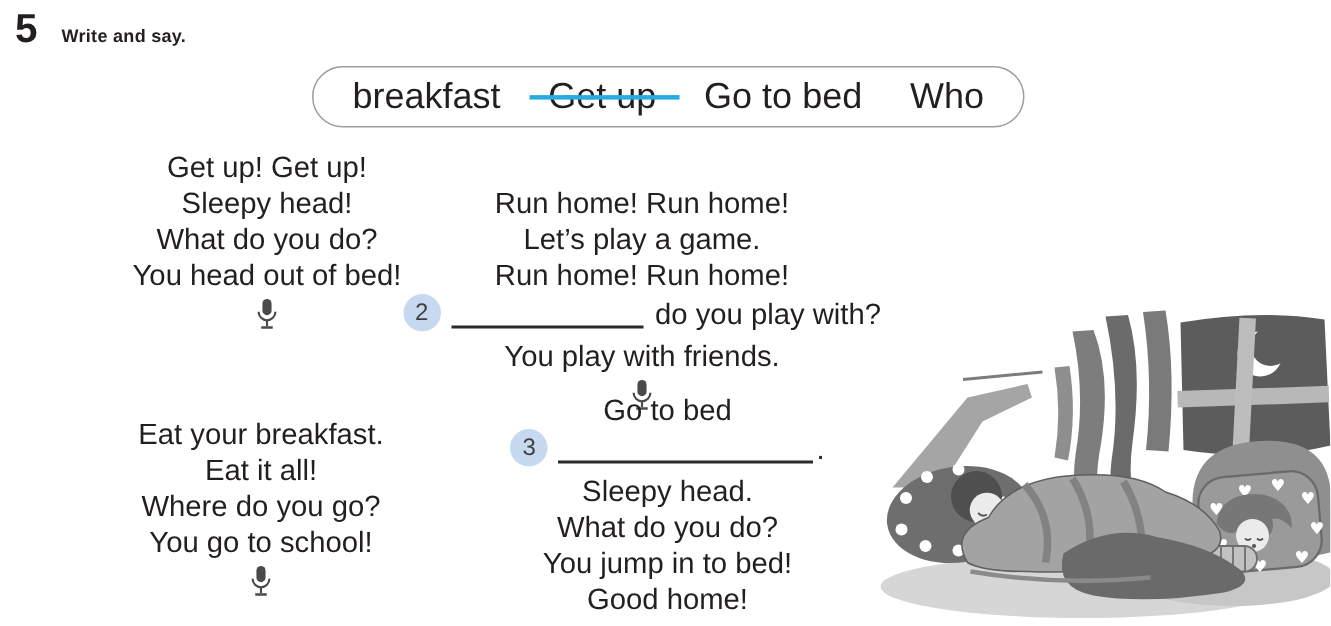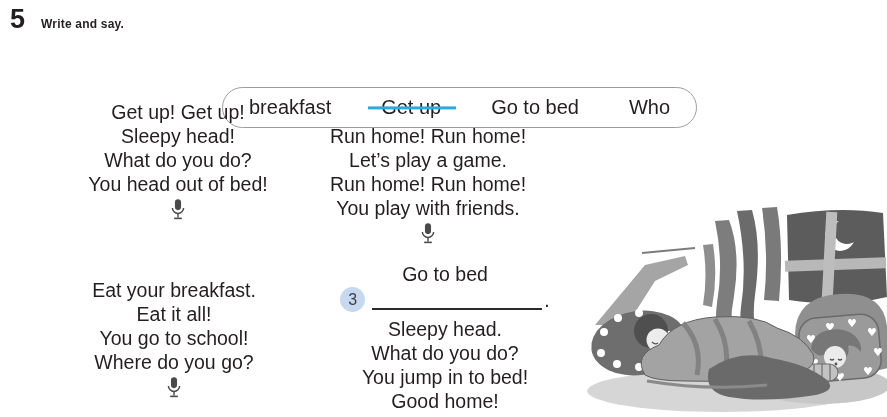--- a/index.html
+++ b/index.html
@@ -5,24 +5,24 @@
   * { margin:0; padding:0; box-sizing:border-box; }
   body { background:#fff; font-family:"Liberation Sans", sans-serif; color:#231f20; }
   .page { position:relative; width:887px; height:417px; background:#fff; overflow:hidden; }
 
   
   .header { position:absolute; left:10px; top:4px; display:flex; align-items:baseline; gap:16px; }
   .ex-num { font-size:27px; font-weight:bold; }
   .ex-title { font-size:12px; font-weight:bold; letter-spacing:0.2px; }
 
   
-  .word-bank { position:absolute; left:222px; top:44px; width:475px; height:41px;
+  .word-bank { position:absolute; left:208px; top:44px; width:475px; height:41px;
     border:1.6px solid #9d9d9d; border-radius:21px;
     display:flex; align-items:center; justify-content:space-between; padding:0 26px;
-    font-size:20px; background:#fff;margin-top:43px; }
+    font-size:24px; background:#fff; }
   .wb-item { position:relative; white-space:nowrap; }
   .wb-item.struck::after { content:""; position:absolute; left:-13px; right:-15px; top:50%;
     height:3.2px; background:#29abe2; transform:translateY(-50%); }
 
   
   .verse { position:absolute; text-align:center; font-size:19.5px; line-height:24px; }
   .v1 { left:38px;  top:100px; width:280px; }
   .v2 { left:258px; top:100px; width:340px;margin-top:24px; }
   .v3 { left:28px;  top:262px; width:292px;margin-top:16px; }
   .v4 { left:326px; top:262px; width:238px; }
@@ -83,36 +83,39 @@
         <line x1="10" y1="19.2" x2="10" y2="23.5" stroke="#4a4a4a" stroke-width="1.8"></line>
         <line x1="5.2" y1="24.6" x2="14.8" y2="24.6" stroke="#4a4a4a" stroke-width="2"></line>
       </svg>
     </div>
   </div>
 
   <div class="verse v2">
     <div class="vline">Run home! Run home!</div>
     <div class="vline">Let’s play a game.</div>
     <div class="vline">Run home! Run home!</div>
+    <div class="gap-row">
+      <span class="badge before">2</span><span class="blank blank-v2"></span><span class="gpost">do you play with?</span>
+    </div>
     <div class="vline">You play with friends.</div>
     <div class="mic-row">
       <svg width="16" height="23" viewBox="0 0 20 27">
         <rect x="6.2" y="0.8" width="7.6" height="13.5" rx="3.8" fill="#4a4a4a"></rect>
         <path d="M3 11.5 a7 7 0 0 0 14 0" fill="none" stroke="#4a4a4a" stroke-width="1.8"></path>
         <line x1="10" y1="19.2" x2="10" y2="23.5" stroke="#4a4a4a" stroke-width="1.8"></line>
         <line x1="5.2" y1="24.6" x2="14.8" y2="24.6" stroke="#4a4a4a" stroke-width="2"></line>
       </svg>
     </div>
   </div>
 
   <div class="verse v3">
     <div class="vline">Eat your breakfast.</div>
     <div class="vline">Eat it all!</div>
+    <div class="vline">Where do you go?</div>
     <div class="vline">You go to school!</div>
-    <div class="vline">Where do you go?</div>
     <div class="mic-row">
       <svg width="16" height="23" viewBox="0 0 20 27">
         <rect x="6.2" y="0.8" width="7.6" height="13.5" rx="3.8" fill="#4a4a4a"></rect>
         <path d="M3 11.5 a7 7 0 0 0 14 0" fill="none" stroke="#4a4a4a" stroke-width="1.8"></path>
         <line x1="10" y1="19.2" x2="10" y2="23.5" stroke="#4a4a4a" stroke-width="1.8"></line>
         <line x1="5.2" y1="24.6" x2="14.8" y2="24.6" stroke="#4a4a4a" stroke-width="2"></line>
       </svg>
     </div>
   </div>
 

